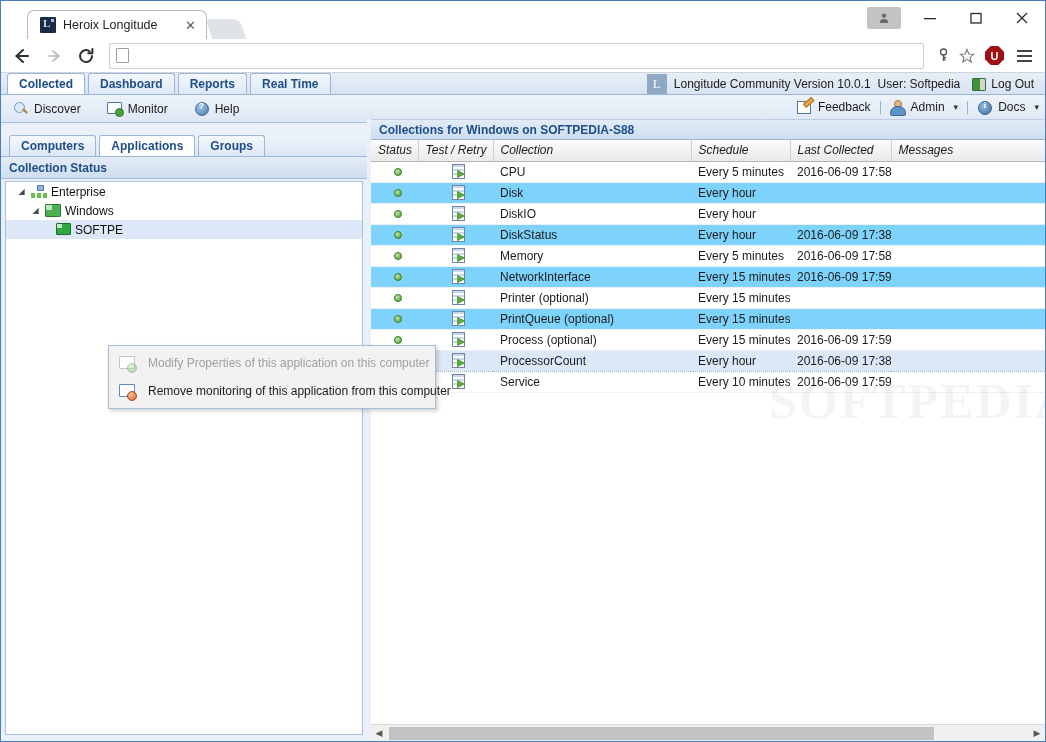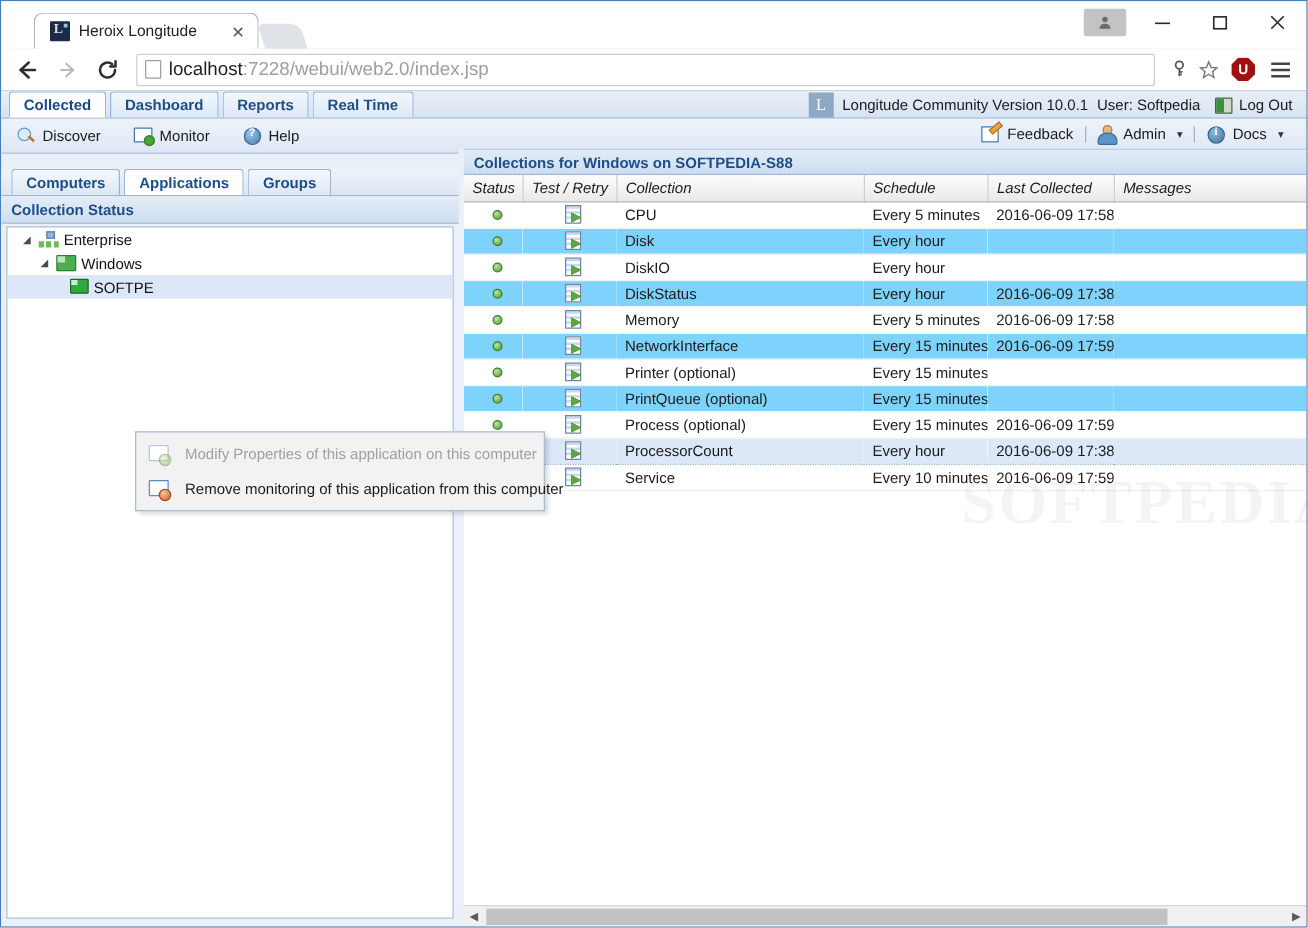--- a/index.html
+++ b/index.html
@@ -171,21 +171,21 @@
     background: linear-gradient(to bottom,#eef3fa,#dde7f4);
     border-bottom: 1px solid #a9c0db;
     display: flex; align-items: center;
     position: relative;
   }
   .action-item {
     display: flex; align-items: center; gap: 6px;
     padding: 0 14px 0 12px; font-size: 12px; color: #1b1b1b;
   }
   #app-actionbar-right {
-    position: absolute; right: 18px; top: 0; height: 24px;
+    position: absolute; right: 6px; top: 0; height: 24px;
     display: flex; align-items: center; font-size: 12px; color: #1b1b1b;
   }
   .sep { width: 1px; height: 13px; background: #9db4cd; margin: 0 9px; }
   .ico { width: 15px; height: 15px; flex: none; position: relative; display: inline-block; }
   .ico-search::before {
     content: ""; position: absolute; left: 1px; top: 1px;
     width: 9px; height: 9px; border: 1.6px solid #6f9ec4; border-radius: 50%;
     background: #dbeaf7;
   }
   .ico-search::after {
@@ -489,21 +489,20 @@
         </svg>
     </div>
     <div class="nav-btn">
       <svg width="20" height="20" viewBox="0 0 20 20">
           <path d="M16 10 A6 6 0 1 1 13.8 5.4" stroke="#2d2d2d" stroke-width="2" fill="none" stroke-linecap="round"></path>
           <path d="M16.4 3 L16.4 7.2 L12.2 7.2" stroke="#2d2d2d" stroke-width="2" fill="none" stroke-linecap="round" stroke-linejoin="round"></path>
         </svg>
     </div>
     <div id="omnibox">
       <span id="page-doc-icon"></span>
-      <span id="url-text"><b>localhost</b><span>:7228/webui/web2.0/index.jsp</span></span>
     </div>
     <div class="omni-icon">
       <svg width="15" height="15" viewBox="0 0 15 15">
           <circle cx="7.5" cy="4" r="3" fill="none" stroke="#555" stroke-width="1.4"></circle>
           <path d="M7.5 7 V13 M7.5 9.5 H10 M7.5 11.5 H9.5" stroke="#555" stroke-width="1.4" fill="none"></path>
         </svg>
     </div>
     <div class="omni-icon">
       <svg width="16" height="16" viewBox="0 0 16 16">
           <path d="M8 1.5 L9.9 6 L14.6 6.3 L11 9.4 L12.2 14 L8 11.4 L3.8 14 L5 9.4 L1.4 6.3 L6.1 6 Z" fill="none" stroke="#777" stroke-width="1.1"></path>

